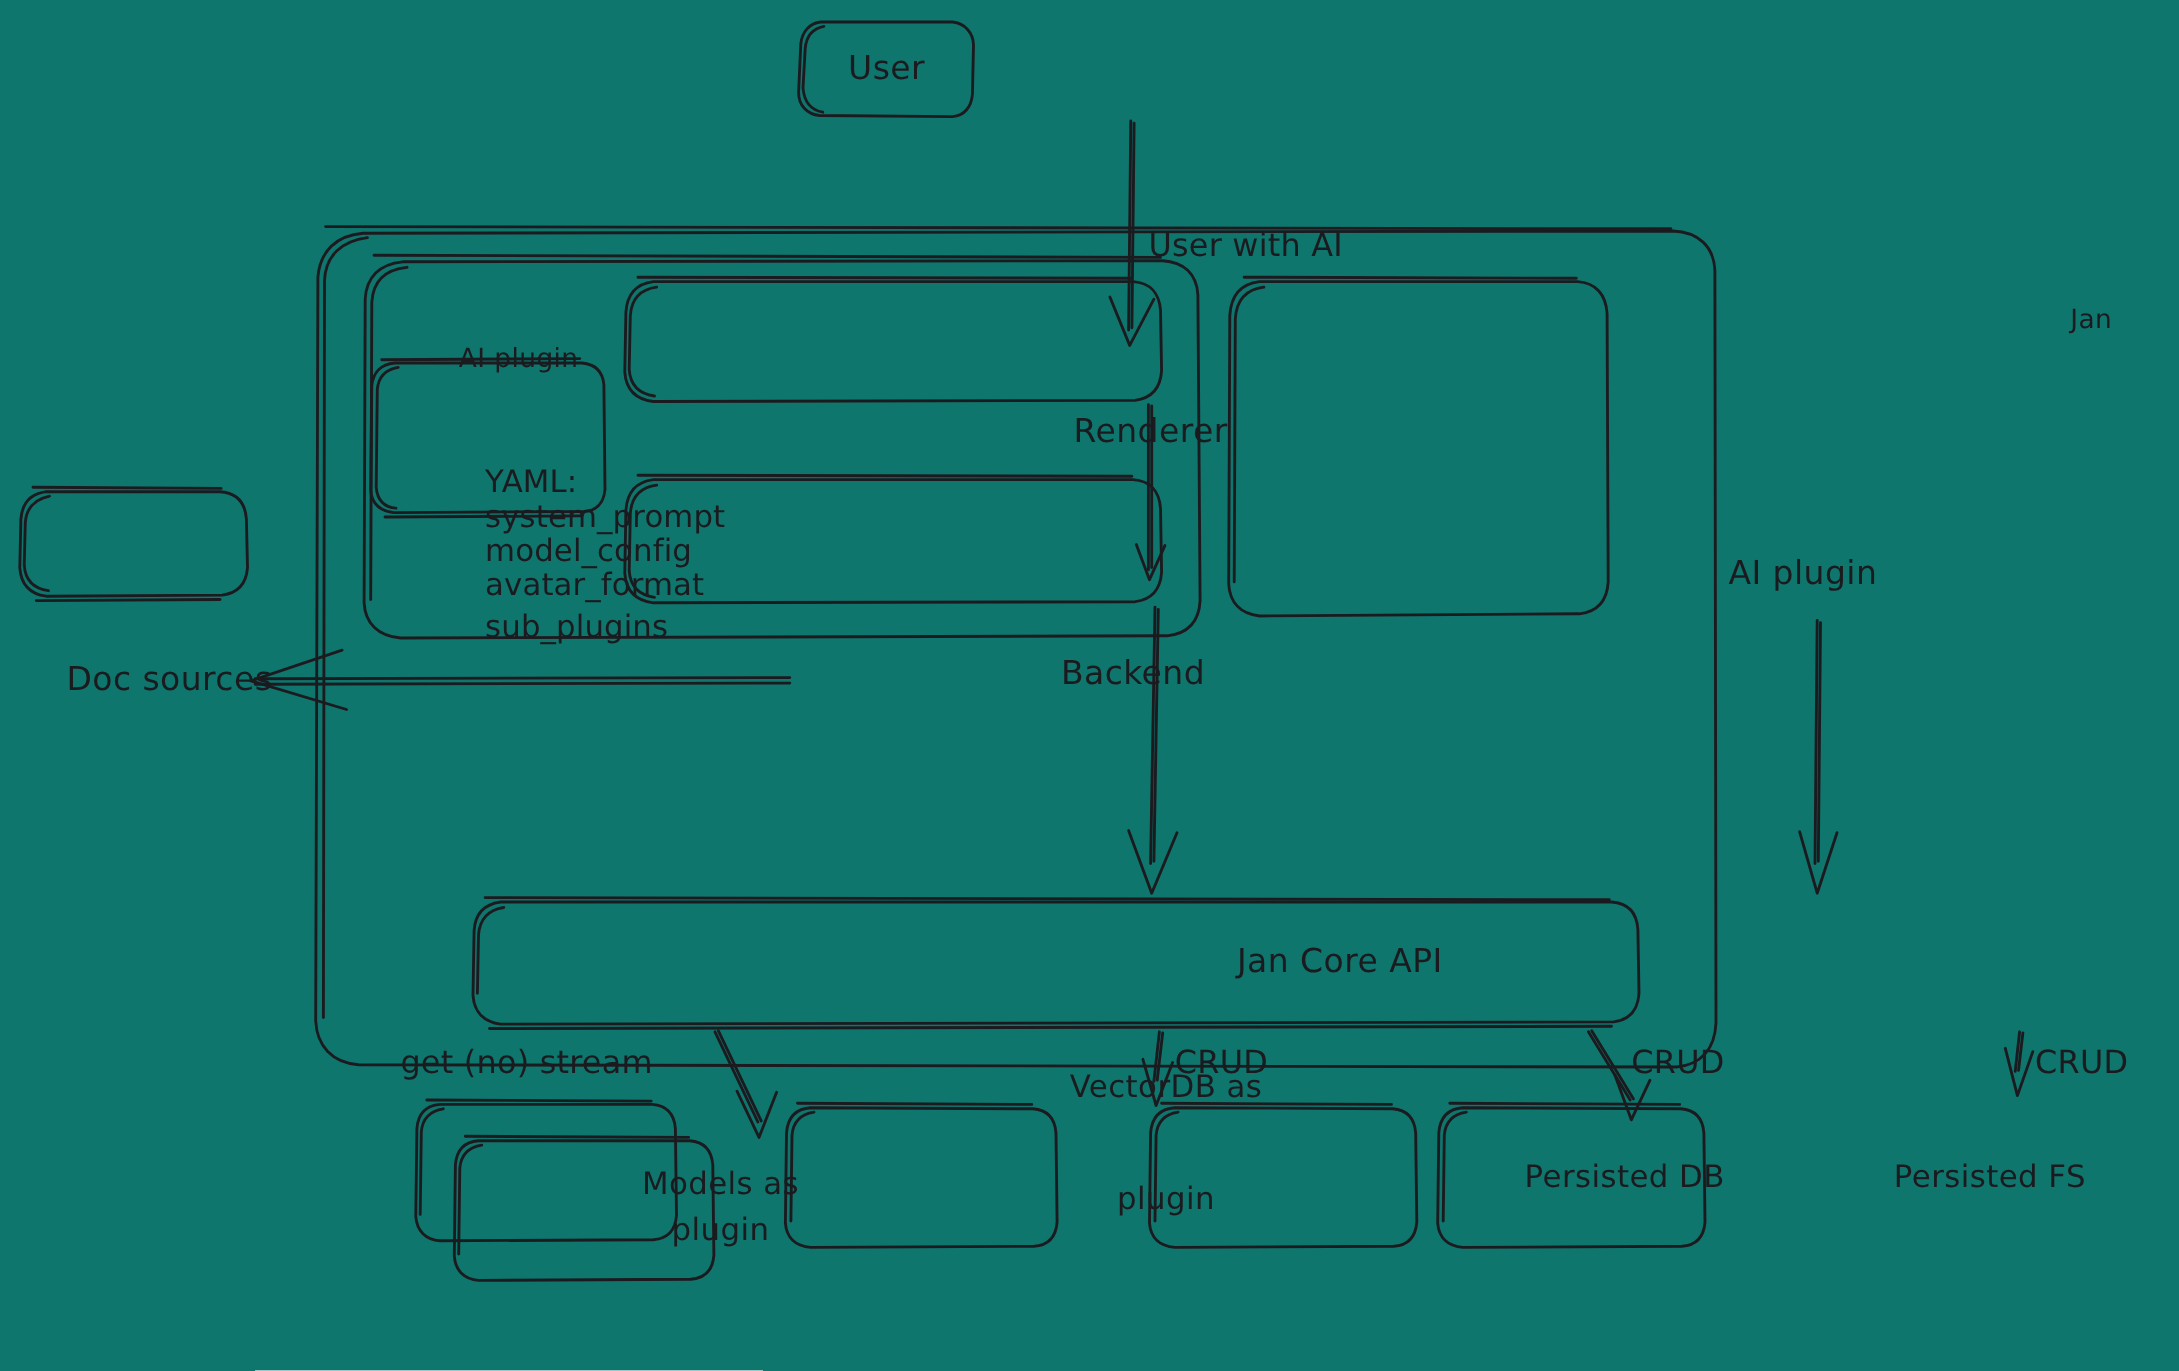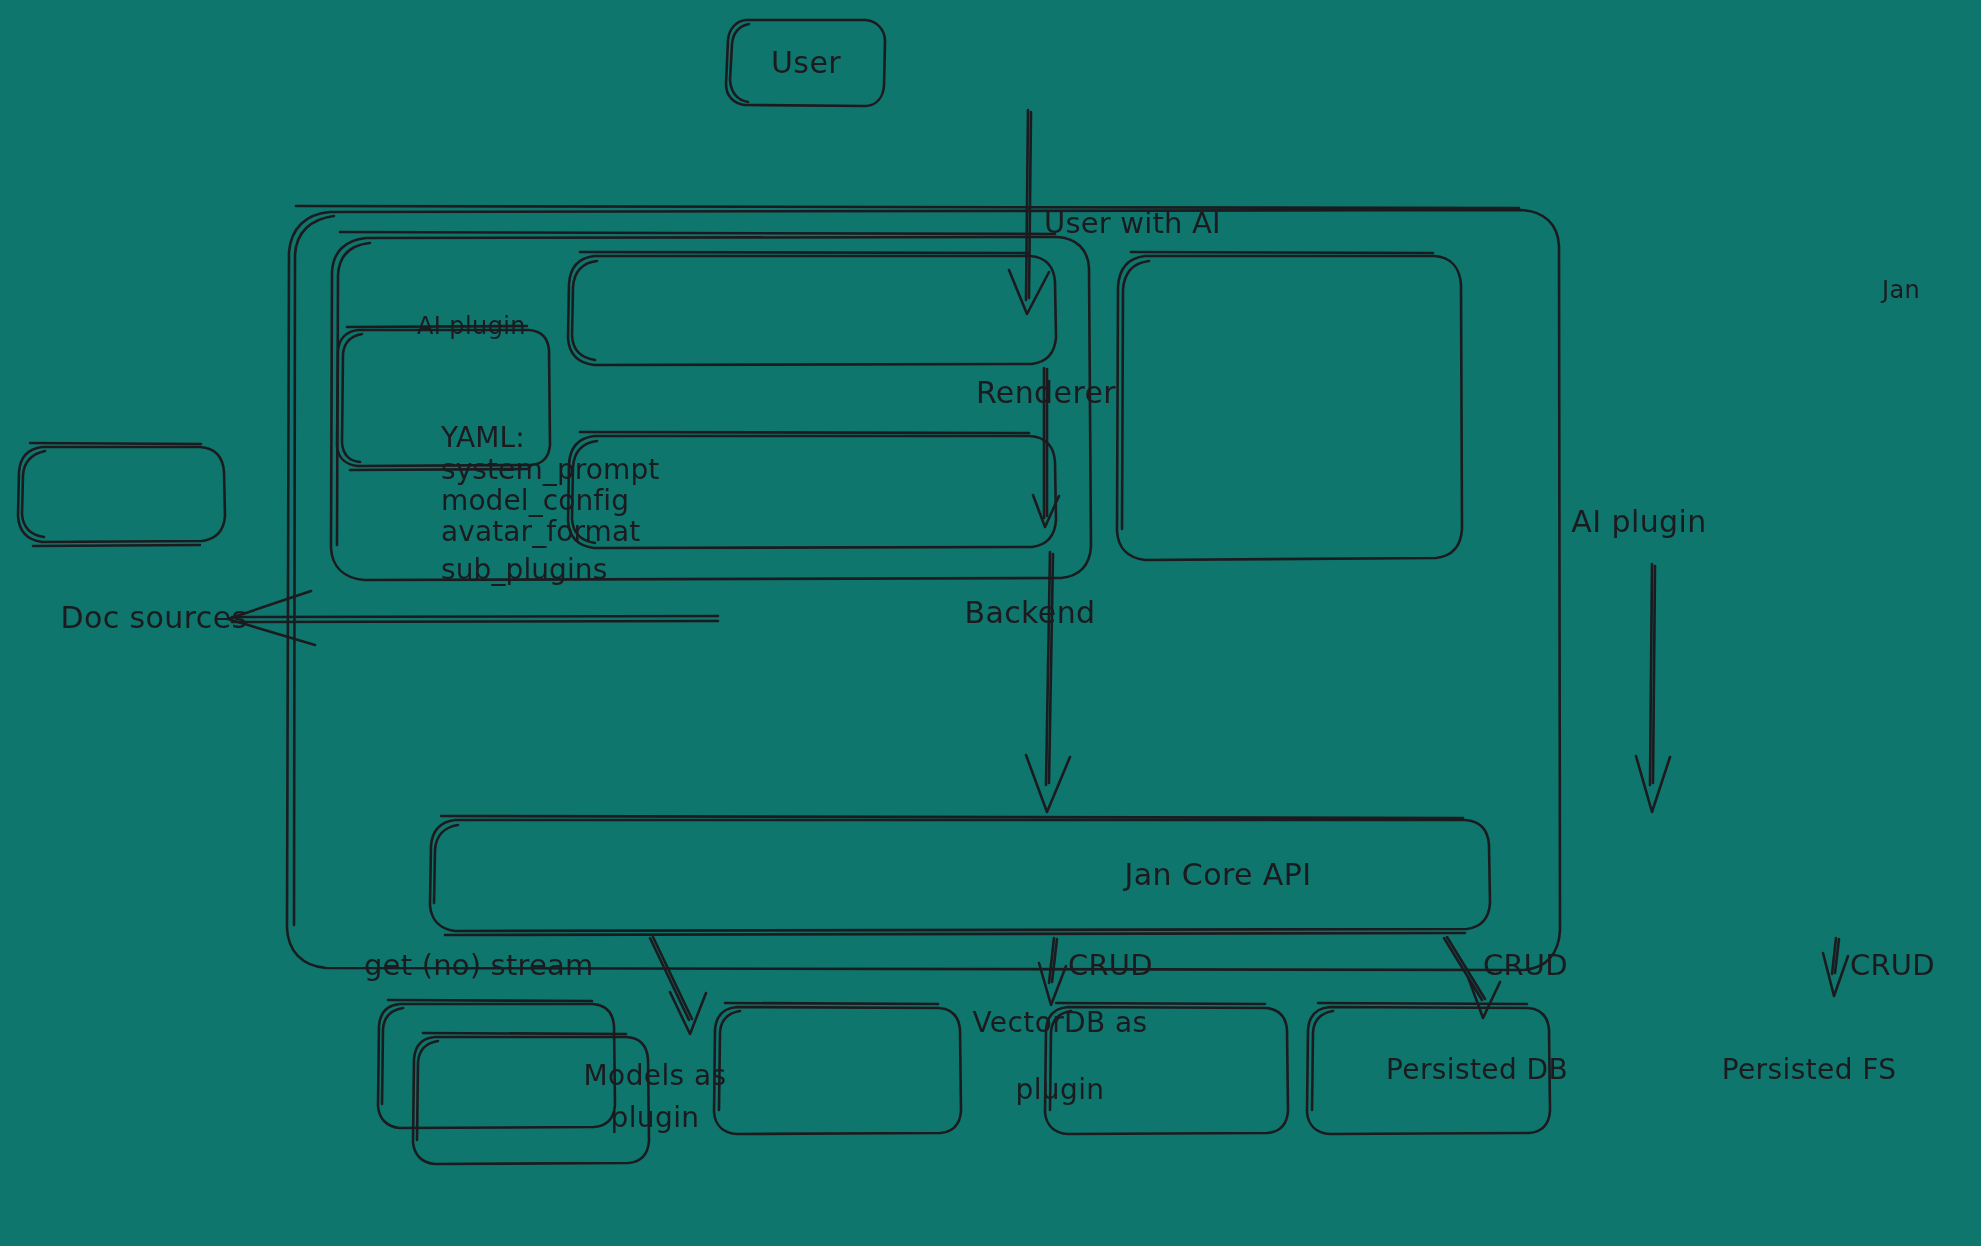--- a/index.html
+++ b/index.html
@@ -235,21 +235,21 @@
   <div class="lbl node-label center" style="left:1218px; top:856px;">Jan Core API</div>
 
   <div class="lbl edge-label left" style="left:364px; top:947px;">get (no) stream</div>
   <div class="lbl edge-label left" style="left:1068px; top:947px;">CRUD</div>
   <div class="lbl edge-label left" style="left:1483px; top:947px;">CRUD</div>
   <div class="lbl edge-label left" style="left:1850px; top:947px;">CRUD</div>
 
   <div class="lbl node-label small center" style="left:655px; top:1058px;">Models as</div>
   <div class="lbl node-label small center" style="left:655px; top:1100px;">plugin</div>
 
-  <div class="lbl node-label small center" style="left:1060px; top:1005px;">VectorDB as</div>
+  <div class="lbl node-label small center" style="left:1060px; top:970px;">VectorDB as</div>
   <div class="lbl node-label small center" style="left:1060px; top:1072px;">plugin</div>
 
   <div class="lbl node-label small center" style="left:1477px; top:1052px;">Persisted DB</div>
 
   <div class="lbl node-label small center" style="left:1809px; top:1052px;">Persisted FS</div>
 
   <div class="hit" style="left:726px; top:18px; width:160px; height:90px;"></div>
   <div class="hit" style="left:568px; top:250px; width:490px; height:118px;"></div>
   <div class="hit" style="left:568px; top:430px; width:490px; height:120px;"></div>
   <div class="hit" style="left:1117px; top:250px; width:347px; height:312px;"></div>

